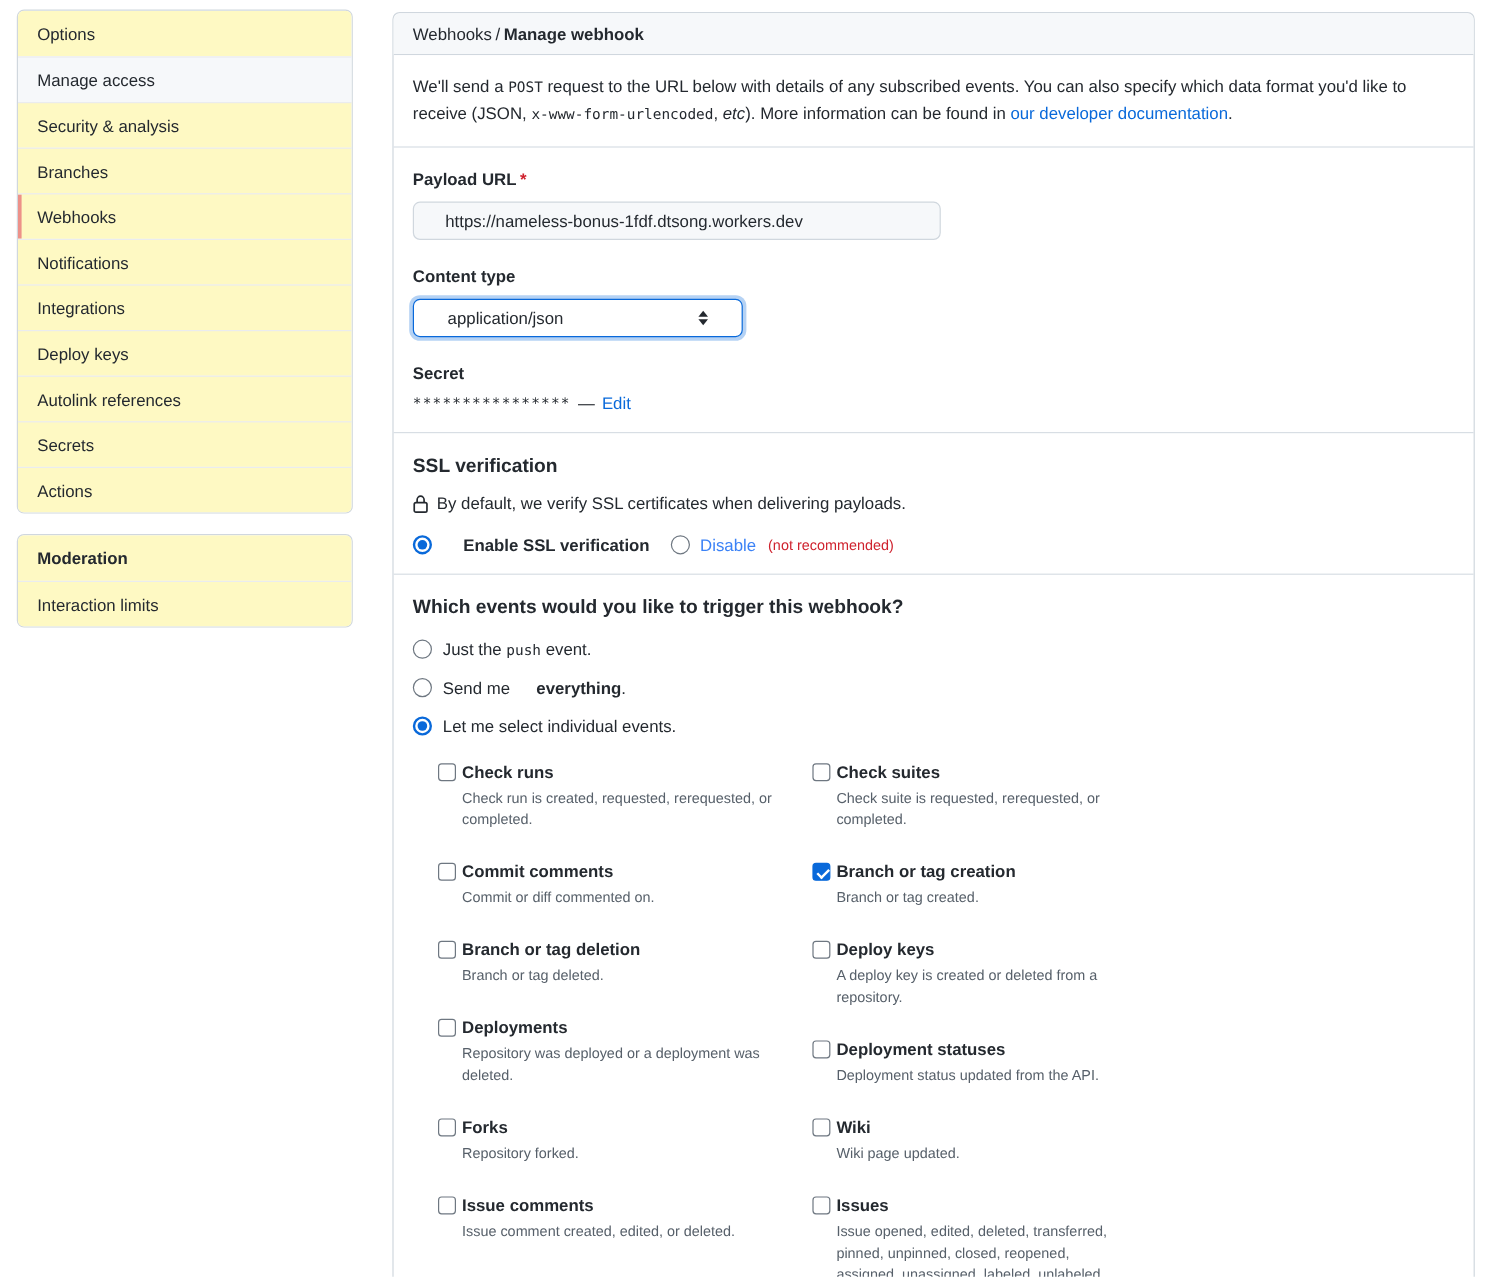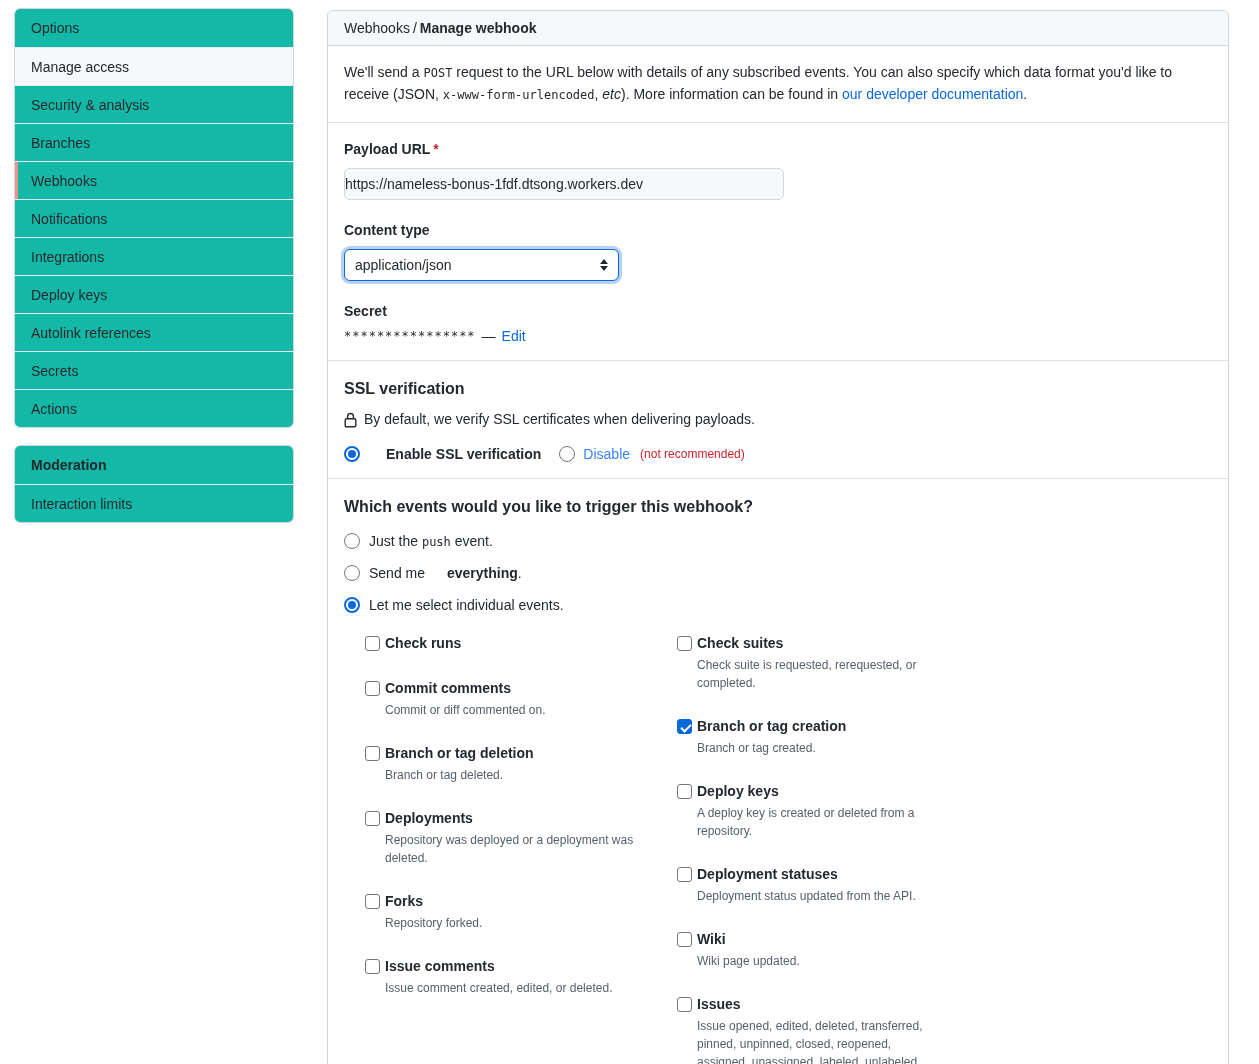--- a/index.html
+++ b/index.html
@@ -6,21 +6,21 @@
   html,body { width:1259px; height:1064px; background:#ffffff; overflow:hidden;
     font-family:"Liberation Sans","DejaVu Sans",sans-serif; color:#24292f; }
   body { position:relative; }
   a { text-decoration:none; }
 
   
   .sidebar { position:absolute; left:14px; top:8px; width:280px; }
   .side-box { border:1px solid #d0d7de; border-radius:6px; background:#fff; overflow:hidden; }
   .side-box + .side-box { margin-top:17px; }
   .side-item { display:flex; align-items:center; height:38px; padding:0 16px;
-    font-size:14px; color:#24292f; border-top:1px solid #eaecef; cursor:pointer; background:#14b8a6; }
+    font-size:14px; color:#24292f; border-top:1px solid #eaecef; cursor:pointer; background:#fef9c3; }
   .side-item:first-child { border-top:none; }
   .side-item.hovered { background:#f6f8fa; }
   .side-item.active { box-shadow: inset 3px 0 0 #ed9189; }
   .side-item.group-header { font-weight:700; cursor:default; }
 
   
   .main { position:absolute; left:327px; top:10px; width:902px; height:1120px;
     border:1px solid #d0d7de; border-radius:6px 6px 0 0; background:#fff; }
   .box-header { background:#f6f8fa; border-bottom:1px solid #d0d7de; padding:9px 16px;
     font-size:14px; border-radius:6px 6px 0 0; }
@@ -31,28 +31,28 @@
   .section { padding:16px; border-bottom:1px solid #d8dee4; }
   .section.last { border-bottom:none; }
 
   .intro p { font-size:14px; line-height:21px; max-width:872px; }
   code.inline { font-family:"DejaVu Sans Mono","Liberation Mono",monospace; font-size:12px; }
   .link { color:#0969da; cursor:pointer; }
   .italic { font-style:italic; }
 
   .field-label { display:block; font-size:14px; font-weight:600; line-height:21px; }
   .required { color:#cf222e; font-weight:600; margin-left:3px; }
-  .text-input { display:block; margin-top:8px; width:440px; height:32px; padding:5px 0;
+  .text-input { display:block; margin-top:8px; width:440px; height:32px; padding:5px 26px;
     font-size:14px; font-family:inherit; color:#24292f; background:#f6f8fa;
     border:1px solid #d0d7de; border-radius:6px; outline:none; }
   .mt20 { margin-top:20px; }
 
   .select-control { margin-top:8px; width:275px; height:32px; background:#fff;
     border:1px solid #0969da; border-radius:6px; box-shadow:0 0 0 3px rgba(9,105,218,0.3);
-    display:flex; align-items:center; justify-content:space-between; padding:0 10px;
+    display:flex; align-items:center; justify-content:space-between; padding:0 28px;
     font-size:14px; cursor:pointer;gap:13px; }
   .select-control .arrows { display:flex; flex-direction:column; gap:2px; }
   .select-control .arrows i { display:block; width:0; height:0; border-left:4px solid transparent;
     border-right:4px solid transparent; }
   .select-control .arrows i.up { border-bottom:5px solid #24292f; }
   .select-control .arrows i.down { border-top:5px solid #24292f; }
 
   .secret-line { margin-top:6px; font-size:14px; display:flex; align-items:center; gap:6px; }
   .secret-mask { font-family:"DejaVu Sans Mono","Liberation Mono",monospace; font-size:12px;
     letter-spacing:1px; color:#24292f; }
@@ -177,20 +177,21 @@
     <div class="trigger-option">
       <span class="radio checked"></span>
       <span>Let me select individual events.</span>
     </div>
 
     <div class="event-grid">
       <div class="event-col left">
         <div class="event-item">
           <span class="checkbox"></span>
           <div class="event-title">Check runs</div>
+          <div class="event-desc">Check run is created, requested, rerequested, or completed.</div>
         </div>
         <div class="event-item">
           <span class="checkbox"></span>
           <div class="event-title">Commit comments</div>
           <div class="event-desc">Commit or diff commented on.</div>
         </div>
         <div class="event-item">
           <span class="checkbox"></span>
           <div class="event-title">Branch or tag deletion</div>
           <div class="event-desc">Branch or tag deleted.</div>

